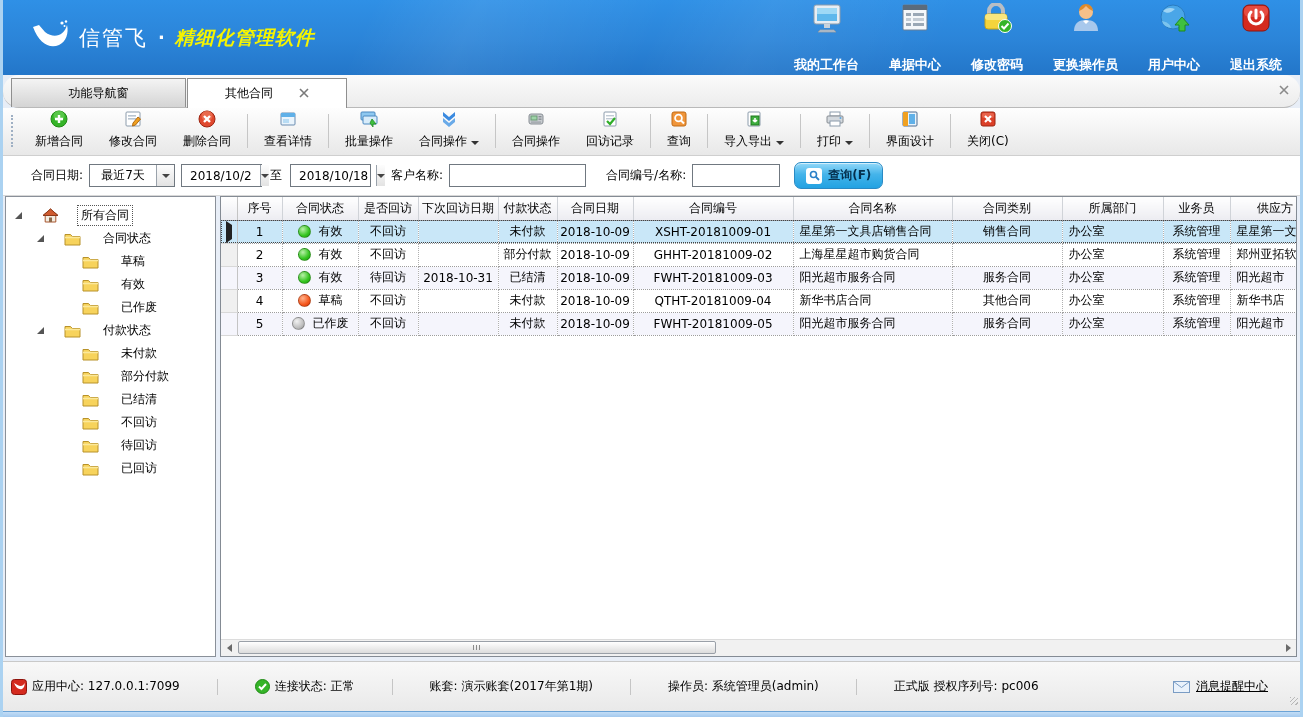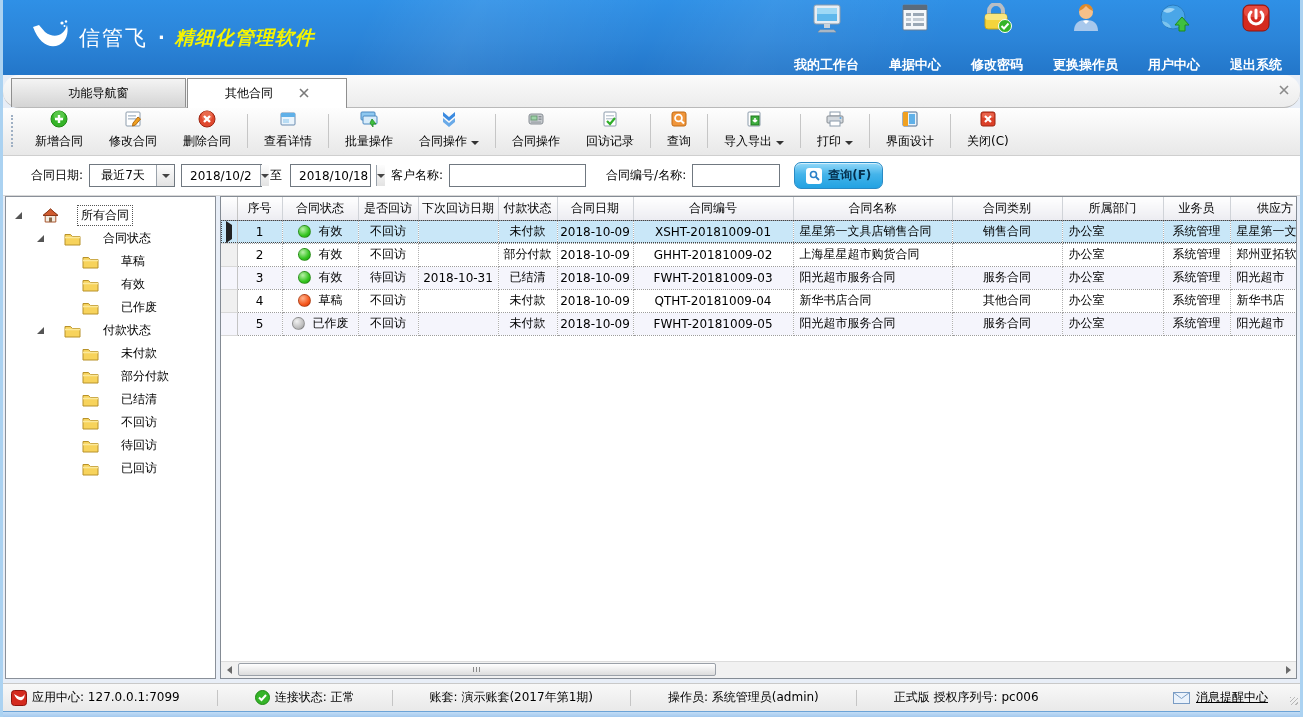--- a/index.html
+++ b/index.html
@@ -92,21 +92,21 @@
   .hs-left { left:0; } .hs-right { right:0; }
   .tri-l { width:0;height:0;border-top:4px solid transparent;border-bottom:4px solid transparent;border-right:5px solid #6a6a6a; }
   .tri-r { width:0;height:0;border-top:4px solid transparent;border-bottom:4px solid transparent;border-left:5px solid #6a6a6a; }
   .hs-thumb { position:absolute; left:17px; width:478px; top:1px; bottom:2px; border:1px solid #9aa0a8; border-radius:2px;
               background:linear-gradient(#ffffff,#dcdcdc); cursor:pointer; }
   .hs-thumb::after { content:""; position:absolute; left:50%; top:3px; bottom:3px; width:8px; transform:translateX(-50%);
               background:repeating-linear-gradient(90deg,#8a8a8a 0 1px,transparent 1px 3px); }
 
   
   .statusbar { flex:0 0 28px; background:linear-gradient(#f8f8f8,#e9e9e9); border-top:1px solid #c9c9c9;
-               display:flex; align-items:flex-end; padding:5px 6px;gap:24px; }
+               display:flex; align-items:flex-end; padding:16px 6px;gap:24px; }
   .sb-item { display:flex; align-items:center; gap:5px; padding:0 13px; white-space:nowrap; }
   .sb-sep { width:1px; height:16px; background:#c5c5c5; }
   .sb-right { margin-left:auto; display:flex; align-items:center; gap:6px; padding-right:26px; }
   .msg-link { text-decoration:underline; cursor:pointer; }
   .sb-grip { position:absolute; right:5px; bottom:12px; width:8px; height:8px;
              background:repeating-linear-gradient(135deg,#b8b8b8 0 1px,transparent 1px 3px); }
   .bottom-edge { flex:0 0 6px; background:linear-gradient(#c3ddf6,#a3c9ee); border-top:1px solid #6ba3d6; }
 </style>
 </head>
 <body>

